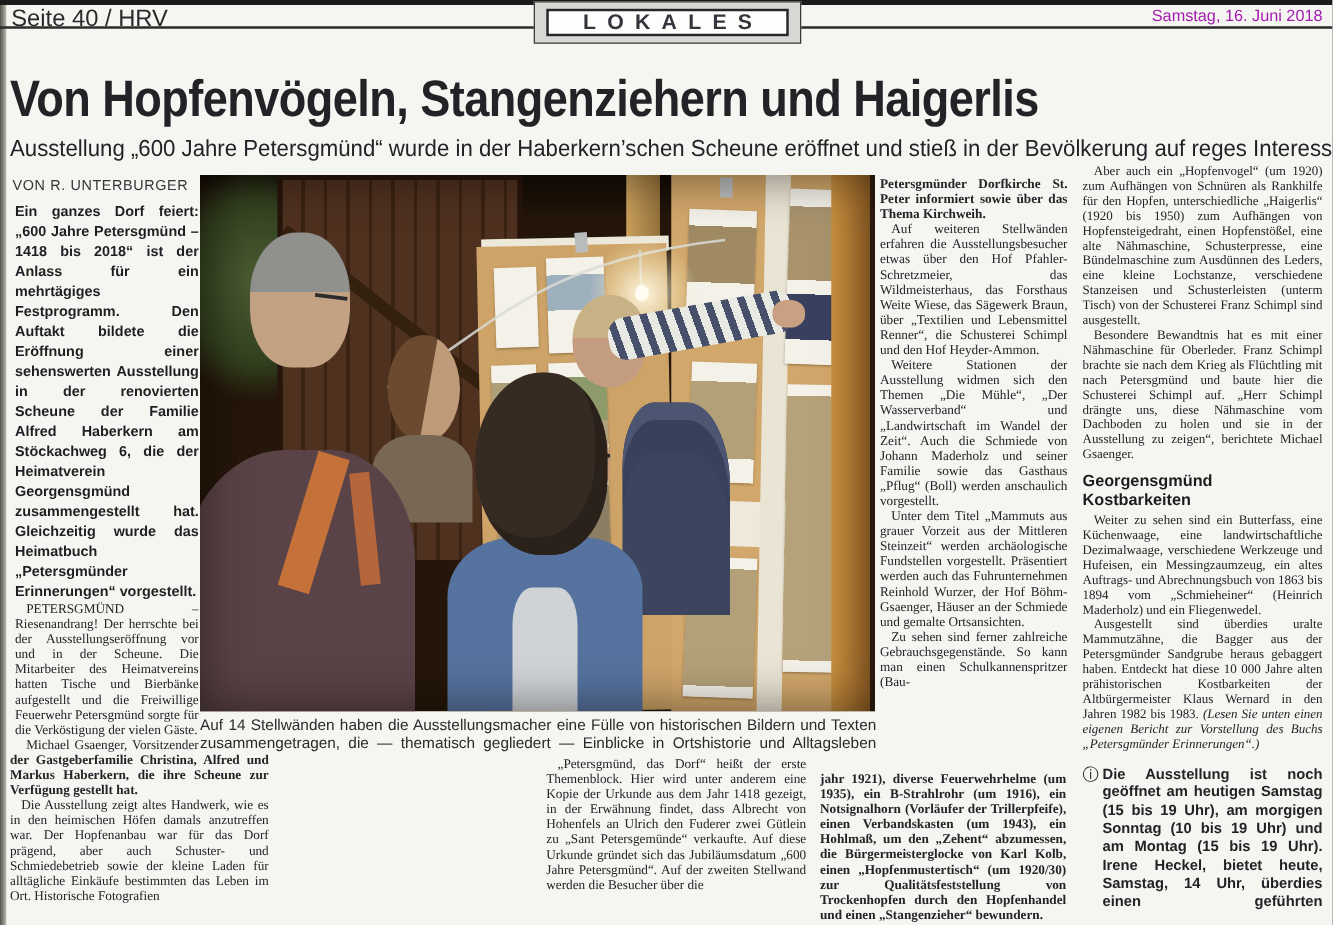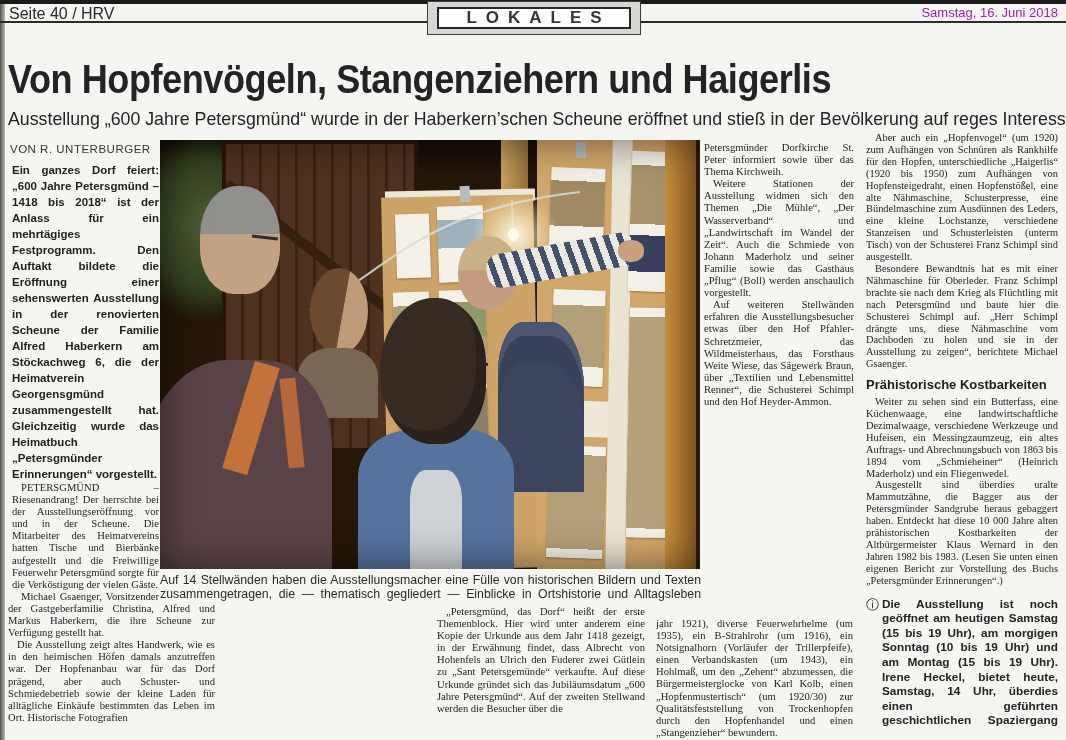--- a/index.html
+++ b/index.html
@@ -3,43 +3,43 @@
 <meta charset="utf-8">
 <style>
   html,body{margin:0;padding:0;background:#888;}
   .page{position:relative;width:1066px;height:740px;background:#f5f5f1;overflow:hidden;
         font-family:"Liberation Sans",sans-serif;color:#232327;}
   .abs{position:absolute;}
   
   .rule-top{left:0;top:0;width:1066px;height:4px;background:#1b1b1b;}
   .rule-thin{left:0;top:21px;width:1066px;height:2px;background:#2b2b2b;}
   .scan-edge{left:0;top:0;width:5px;height:740px;background:linear-gradient(90deg,#55554f,#b9b9b2);}
-  .page-info{left:9px;top:5px;font-size:16px;color:#2a2a2d;}
+  .page-info{left:9px;top:5px;font-size:19px;color:#2a2a2d;}
   .date-info{right:8px;top:5px;font-size:13px;color:#a21caf;}
   .section-tab{left:427px;top:1px;width:214px;height:34px;background:#d7d7d3;border:1px solid #3c3c3c;box-sizing:border-box;}
   .section-inner{position:absolute;left:9px;right:9px;top:5px;bottom:5px;background:#fdfdfb;border:2px solid #26262b;
                  display:flex;align-items:center;justify-content:center;}
   .section-label{font-weight:bold;font-size:17px;letter-spacing:9px;padding-left:9px;color:#33343c;}
   
   .headline{left:8px;top:56px;font-size:41px;font-weight:bold;white-space:nowrap;color:#232327;
             transform:scaleX(.88);transform-origin:0 0;letter-spacing:-.5px;}
   .subhead{left:8px;top:108px;font-size:18.5px;white-space:nowrap;color:#232327;
            transform:scaleX(.96);transform-origin:0 0;}
   .byline{left:10px;top:143px;font-size:11.5px;letter-spacing:.5px;color:#35353a;}
   
   .textcol{font-family:"Liberation Serif","DejaVu Serif",serif;font-size:10.6px;line-height:12.1px;
            text-align:justify;color:#232428;overflow:hidden;hyphens:auto;}
   .textcol p{margin:0;text-indent:9px;}
-  .textcol p.cont{text-indent:0;}
+  .textcol p.cont{text-indent:0;font-weight:bold;}
   .intro{font-family:"Liberation Sans",sans-serif;font-weight:bold;font-size:11.5px;line-height:16px;
          text-align:justify;color:#1f1f23;margin:0 0 9px 0;}
   .col5{font-size:10.4px;line-height:11.9px;}
   .subhead2{font-family:"Liberation Sans",sans-serif;font-weight:bold;font-size:13px;line-height:15px;
             margin:7px 0 4px 0;text-indent:0 !important;color:#1c1c20;text-align:left;}
-  .it{}
+  .it{font-style:italic;}
   .info-block{position:relative;margin-top:10px;padding-left:16px;font-family:"Liberation Sans",sans-serif;
               font-weight:bold;font-size:11.8px;line-height:14.6px;text-align:justify;color:#232327;}
   .info-icon{position:absolute;left:0;top:1px;font-size:13px;font-weight:normal;}
   .caption{left:160px;top:573px;width:541px;height:30px;font-size:12.3px;line-height:14.3px;
            text-align:justify;color:#2a2a2c;overflow:hidden;}
   
   .photo{left:160px;top:140px;width:540px;height:429px;background:#241609;overflow:hidden;}
   .photo *{position:absolute;}
   .foliage{left:-30px;top:-10px;width:150px;height:190px;background:radial-gradient(closest-side,#4c5c33,#31401f 70%,rgba(20,26,12,0));filter:blur(4px);}
   .barn-door{left:62px;top:0;width:196px;height:312px;background:repeating-linear-gradient(90deg,#4f3120 0 15px,#3b2313 15px 18px);border:4px solid #27150b;box-sizing:border-box;}
@@ -177,32 +177,34 @@
 
   <div class="abs textcol" style="left:222px;top:606px;width:206px;height:132px;">
   </div>
 
   <div class="abs textcol" style="left:437px;top:606px;width:208px;height:132px;">
     <p>„Petersgmünd, das Dorf“ heißt der erste Themenblock. Hier wird unter anderem eine Kopie der Urkunde aus dem Jahr 1418 gezeigt, in der Erwähnung findet, dass Albrecht von Hohenfels an Ulrich den Fuderer zwei Gütlein zu „Sant Petersgemünde“ verkaufte. Auf diese Urkunde gründet sich das Jubiläumsdatum „600 Jahre Petersgmünd“. Auf der zweiten Stellwand werden die Besucher über die</p>
   </div>
 
   <div class="abs textcol" style="left:704px;top:142px;width:150px;height:474px;">
     <p class="cont">Petersgmünder Dorfkirche St. Peter informiert sowie über das Thema Kirchweih.</p>
+    <p>Auf weiteren Stellwänden erfahren die Ausstellungsbesucher etwas über den Hof Pfahler-Schretzmeier, das Wildmeisterhaus, das Forsthaus Weite Wiese, das Sägewerk Braun, über „Textilien und Lebensmittel Renner“, die Schusterei Schimpl und den Hof Heyder-Ammon.</p>
     <p>Weitere Stationen der Ausstellung widmen sich den Themen „Die Mühle“, „Der Wasserverband“ und „Landwirtschaft im Wandel der Zeit“. Auch die Schmiede von Johann Maderholz und seiner Familie sowie das Gasthaus „Pflug“ (Boll) werden anschaulich vorgestellt.</p>
-    <p>Auf weiteren Stellwänden erfahren die Ausstellungsbesucher etwas über den Hof Pfahler-Schretzmeier, das Wildmeisterhaus, das Forsthaus Weite Wiese, das Sägewerk Braun, über „Textilien und Lebensmittel Renner“, die Schusterei Schimpl und den Hof Heyder-Ammon.</p>
+    <p>Unter dem Titel „Mammuts aus grauer Vorzeit aus der Mittleren Steinzeit“ werden archäologische Fundstellen vorgestellt. Präsentiert werden auch das Fuhrunternehmen Reinhold Wurzer, der Hof Böhm-Gsaenger, Häuser an der Schmiede und gemalte Ortsansichten.</p>
+    <p>Zu sehen sind ferner zahlreiche Gebrauchsgegenstände. So kann man einen Schulkannenspritzer (Bau-</p>
   </div>
 
   <div class="abs textcol" style="left:656px;top:618px;width:197px;height:120px;">
     <p class="cont">jahr 1921), diverse Feuerwehrhelme (um 1935), ein B-Strahlrohr (um 1916), ein Notsignalhorn (Vorläufer der Trillerpfeife), einen Verbandskasten (um 1943), ein Hohlmaß, um den „Zehent“ abzumessen, die Bürgermeisterglocke von Karl Kolb, einen „Hopfenmustertisch“ (um 1920/30) zur Qualitätsfeststellung von Trockenhopfen durch den Hopfenhandel und einen „Stangenzieher“ bewundern.</p>
   </div>
 
   <div class="abs textcol col5" style="left:866px;top:132px;width:192px;height:596px;">
     <p>Aber auch ein „Hopfenvogel“ (um 1920) zum Aufhängen von Schnüren als Rankhilfe für den Hopfen, unterschiedliche „Haigerlis“ (1920 bis 1950) zum Aufhängen von Hopfensteigedraht, einen Hopfenstößel, eine alte Nähmaschine, Schusterpresse, eine Bündelmaschine zum Ausdünnen des Leders, eine kleine Lochstanze, verschiedene Stanzeisen und Schusterleisten (unterm Tisch) von der Schusterei Franz Schimpl sind ausgestellt.</p>
     <p>Besondere Bewandtnis hat es mit einer Nähmaschine für Oberleder. Franz Schimpl brachte sie nach dem Krieg als Flüchtling mit nach Petersgmünd und baute hier die Schusterei Schimpl auf. „Herr Schimpl drängte uns, diese Nähmaschine vom Dachboden zu holen und sie in der Ausstellung zu zeigen“, berichtete Michael Gsaenger.</p>
-    <h3 class="subhead2">Prähistorische Kostbarkeiten</h3>
+    <h3 class="subhead2">Georgensgmünd Kostbarkeiten</h3>
     <p><span>Weiter zu sehen sind ein Butterfass, eine Küchenwaage, eine landwirtschaftliche Dezimalwaage, verschiedene Werkzeuge und Hufeisen, ein Messingzaumzeug, ein altes Auftrags- und Abrechnungsbuch von 1863 bis 1894 vom „Schmieheiner“ (Heinrich Maderholz) und ein Fliegenwedel.</span></p>
     <p><span>Ausgestellt sind überdies uralte Mammutzähne, die Bagger aus der Petersgmünder Sandgrube heraus gebaggert haben. Entdeckt hat diese 10 000 Jahre alten prähistorischen Kostbarkeiten der Altbürgermeister Klaus Wernard in den Jahren 1982 bis 1983. </span><span class="it">(Lesen Sie unten einen eigenen Bericht zur Vorstellung des Buchs „Petersgmünder Erinnerungen“.)</span></p>
     <div class="info-block">
       <span class="info-icon">ⓘ</span>
       <span>Die Ausstellung ist noch geöffnet am heutigen Samstag (15 bis 19 Uhr), am morgigen Sonntag (10 bis 19 Uhr) und am Montag (15 bis 19 Uhr). Irene Heckel, bietet heute, Samstag, 14 Uhr, überdies einen geführten geschichtlichen Spaziergang für Interessierte durch Petersgmünd an.</span>
     </div>
   </div>
 
 </div>
 

